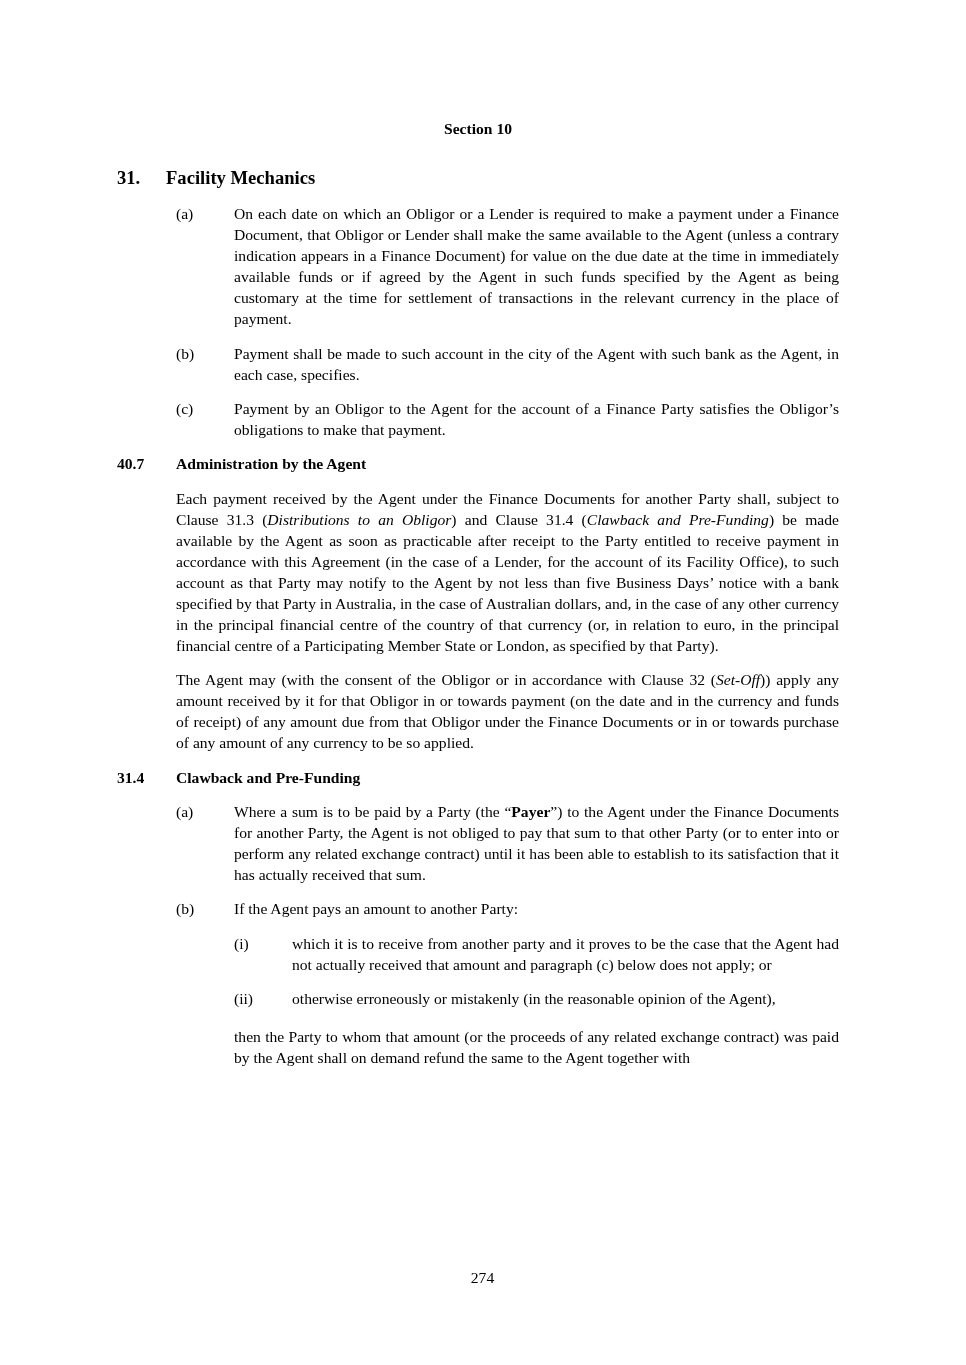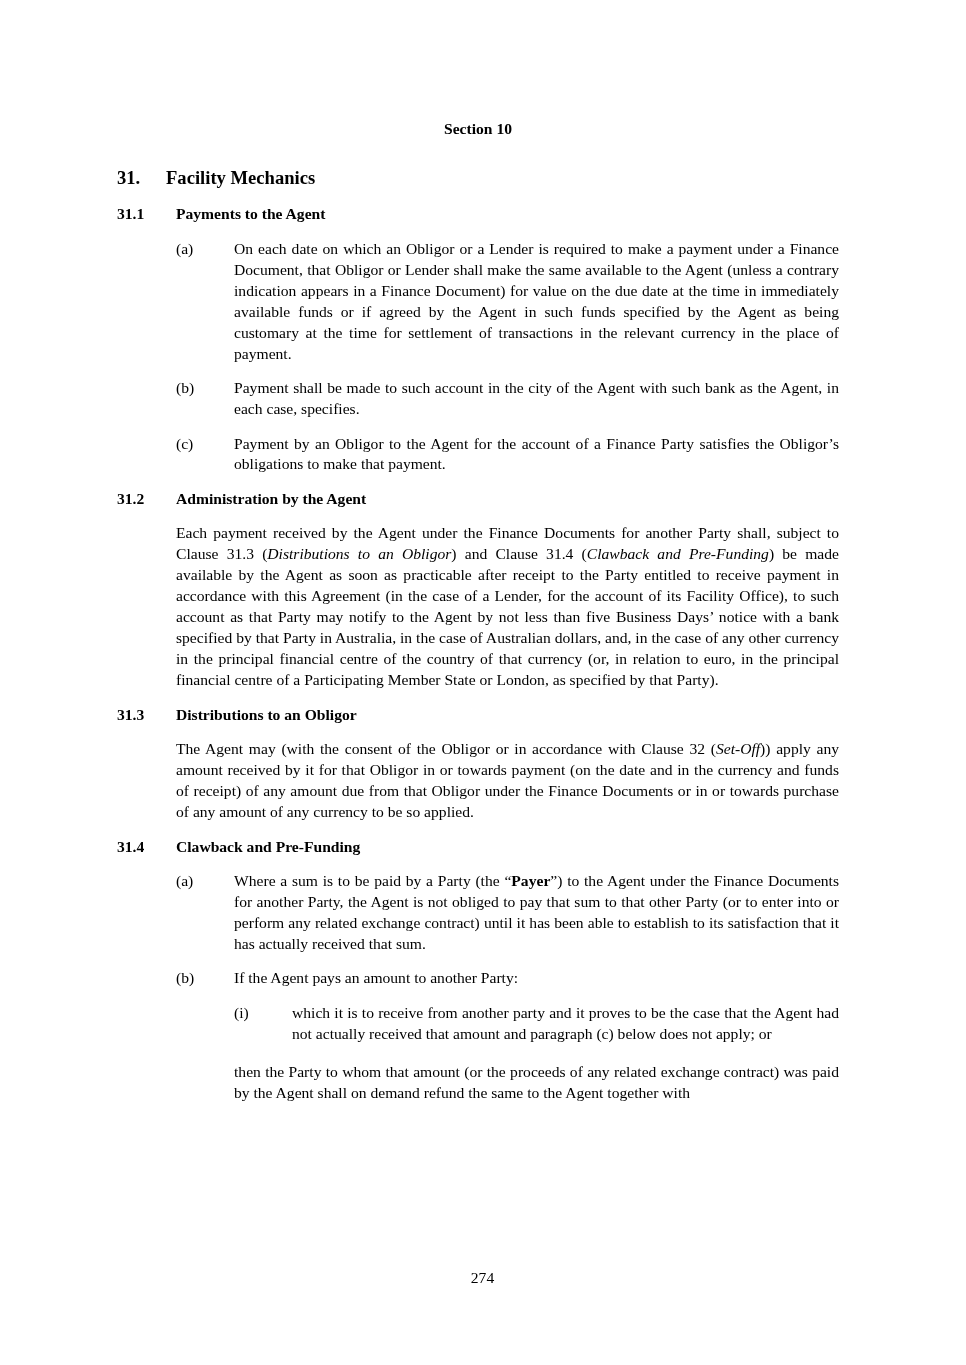--- a/index.html
+++ b/index.html
@@ -96,51 +96,43 @@
 
     <div class="doc-header">
       <div>Section 10</div>
     </div>
 
     <div class="h-main">
       <span class="num-col">31.</span>
       <span>Facility Mechanics</span>
     </div>
 
-    <div class="sub-head">
-      <span class="num-col">31.1</span>
-      <span>Payments to the Agent</span>
-    </div>
 
     <div class="item">
       <span class="label-col">(a)</span>
       <span class="item-text"><span>On each date on which an Obligor or a Lender is required to make a payment under a Finance Document, that Obligor or Lender shall make the same available to the Agent (unless a contrary indication appears in a Finance Document) for value on the due date at the time in immediately available funds or if agreed by the Agent in such funds specified by the Agent as being customary at the time for settlement of transactions in the relevant currency in the place of payment.</span></span>
     </div>
 
     <div class="item">
       <span class="label-col">(b)</span>
       <span class="item-text"><span>Payment shall be made to such account in the city of the Agent with such bank as the Agent, in each case, specifies.</span></span>
     </div>
 
     <div class="item">
       <span class="label-col">(c)</span>
       <span class="item-text"><span>Payment by an Obligor to the Agent for the account of a Finance Party satisfies the Obligor’s obligations to make that payment.</span></span>
     </div>
 
     <div class="sub-head">
-      <span class="num-col">31.2</span>
+      <span class="num-col">40.7</span>
       <span>Administration by the Agent</span>
     </div>
 
     <div class="body-para"><span>Each payment received by the Agent under the Finance Documents for another Party shall, subject to Clause 31.3 (</span><span class="i">Distributions to an Obligor</span><span>) and Clause 31.4 (</span><span class="i">Clawback and Pre-Funding</span><span>) be made available by the Agent as soon as practicable after receipt to the Party entitled to receive payment in accordance with this Agreement (in the case of a Lender, for the account of its Facility Office), to such account as that Party may notify to the Agent by not less than five Business Days’ notice with a bank specified by that Party in Australia, in the case of Australian dollars, and, in the case of any other currency in the principal financial centre of the country of that currency (or, in relation to euro, in the principal financial centre of a Participating Member State or London, as specified by that Party).</span></div>
 
-    <div class="sub-head">
-      <span class="num-col">31.3</span>
-      <span>Distributions to an Obligor</span>
-    </div>
 
     <div class="body-para"><span>The Agent may (with the consent of the Obligor or in accordance with Clause 32 (</span><span class="i">Set-Off</span><span>)) apply any amount received by it for that Obligor in or towards payment (on the date and in the currency and funds of receipt) of any amount due from that Obligor under the Finance Documents or in or towards purchase of any amount of any currency to be so applied.</span></div>
 
     <div class="sub-head">
       <span class="num-col">31.4</span>
       <span>Clawback and Pre-Funding</span>
     </div>
 
     <div class="item">
       <span class="label-col">(a)</span>
@@ -148,20 +140,24 @@
     </div>
 
     <div class="item">
       <span class="label-col">(b)</span>
       <span class="item-text">
         <span><span>If the Agent pays an amount to another Party:</span></span>
         <span class="sub-item">
           <span class="sub-label">(i)</span>
           <span class="sub-text"><span>which it is to receive from another party and it proves to be the case that the Agent had not actually received that amount and paragraph (c) below does not apply; or</span></span>
         </span>
+        <span class="sub-item">
+          <span class="sub-label">(ii)</span>
+          <span class="sub-text"><span>otherwise erroneously or mistakenly (in the reasonable opinion of the Agent),</span></span>
+        </span>
         <span class="cont-para" style="display:block"><span>then the Party to whom that amount (or the proceeds of any related exchange contract) was paid by the Agent shall on demand refund the same to the Agent together with</span></span>
       </span>
     </div>
 
   </div>
 
   <div class="footer">274</div>
 </div>
 
 </body></html>

